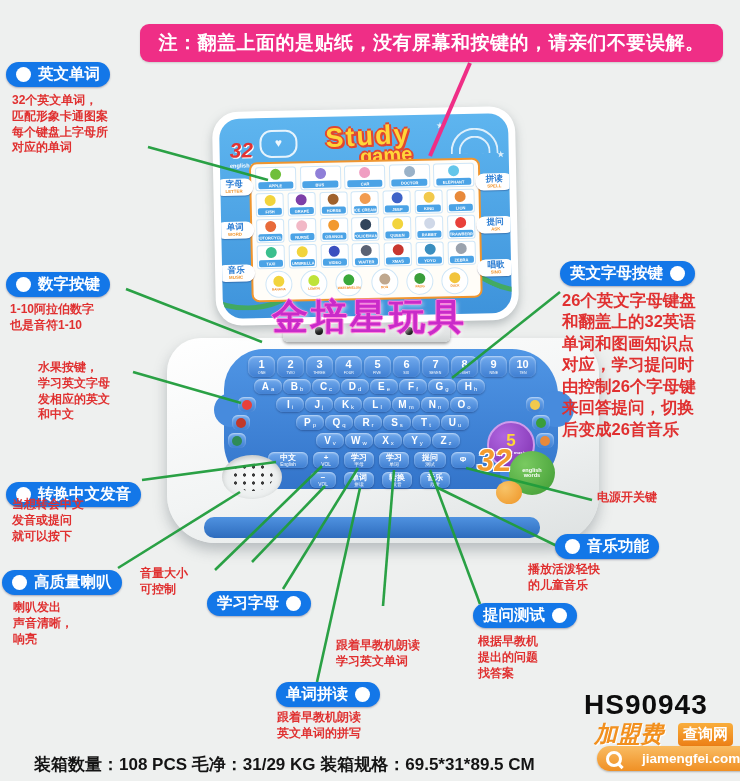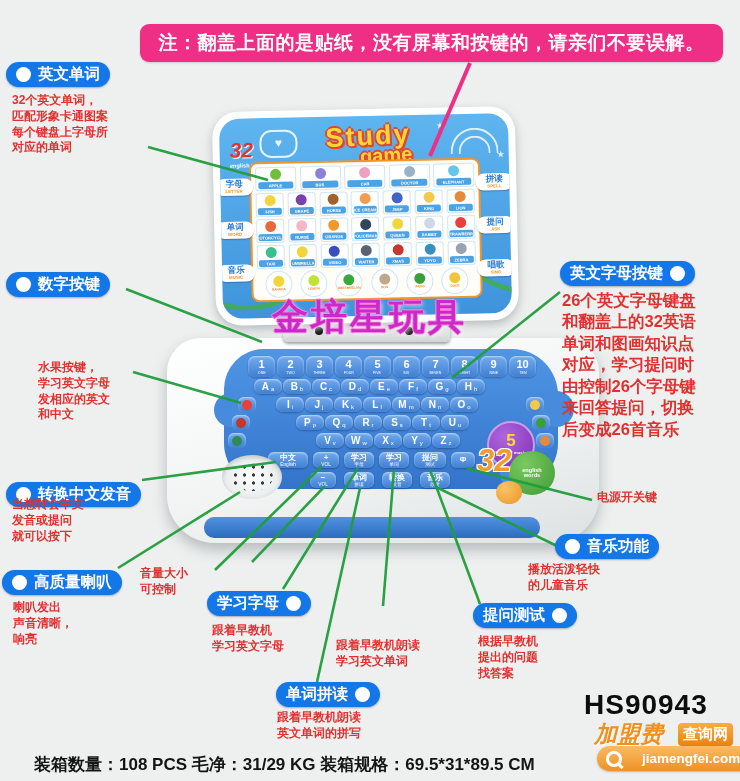--- a/index.html
+++ b/index.html
@@ -688,20 +688,22 @@
   </div>
   <div class="rtext" style="left:12px;top:93px;">32个英文单词，
 匹配形象卡通图案
 每个键盘上字母所
 对应的单词</div>
 
   <div class="pill" style="left:6px;top:272px;">
     <span class="dot"></span>
     <span>数字按键</span>
   </div>
+  <div class="rtext" style="left:10px;top:302px;">1-10阿拉伯数字
+也是音符1-10</div>
 
   <div class="rtext" style="left:38px;top:360px;">水果按键，
 学习英文字母
 发相应的英文
 和中文</div>
 
   <div class="pill" style="left:6px;top:482px;">
     <span class="dot"></span>
     <span>转换中文发音</span>
   </div>
@@ -717,22 +719,20 @@
 可控制</div>
 
   <div class="rtext" style="left:13px;top:600px;">喇叭发出
 声音清晰，
 响亮</div>
 
   <div class="pill" style="left:207px;top:591px;">
     <span>学习字母</span>
     <span class="dot"></span>
   </div>
-  <div class="rtext" style="left:212px;top:623px;">跟着早教机
-学习英文字母</div>
 
   <div class="rtext" style="left:336px;top:638px;">跟着早教机朗读
 学习英文单词</div>
 
   <div class="pill" style="left:276px;top:682px;">
     <span>单词拼读</span>
     <span class="dot"></span>
   </div>
   <div class="rtext" style="left:277px;top:710px;">跟着早教机朗读
 英文单词的拼写</div>

